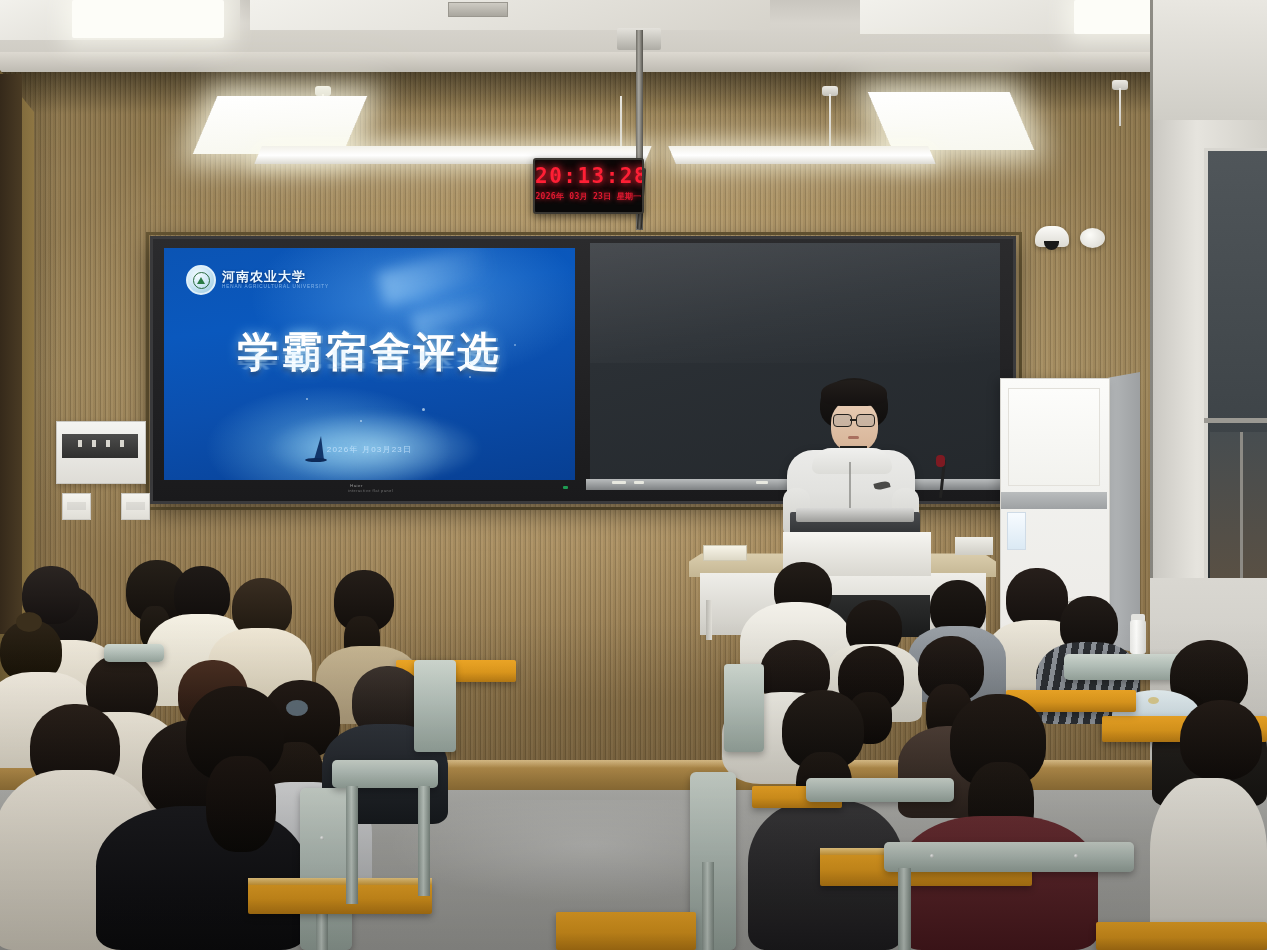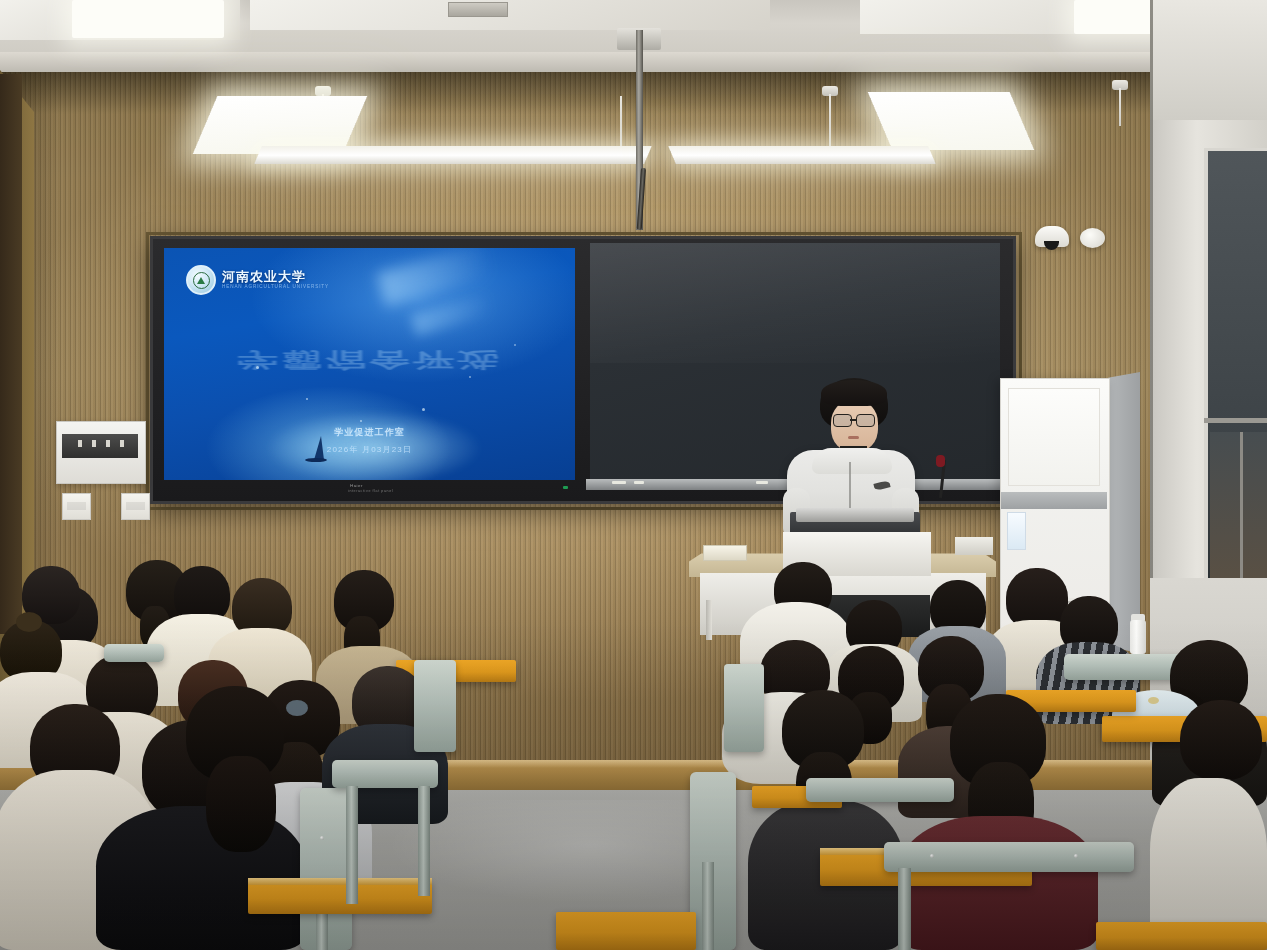--- a/index.html
+++ b/index.html
@@ -336,20 +336,24 @@
   <div class="light-clip" style="left:1112px;top:80px;"></div>
   <div class="light-cable" style="left:1119px;top:88px;height:38px;"></div>
   <div class="lamp">
     <div class="lamp-panel" style="left:880px;top:92px;width:142px;height:58px;transform:skewX(23deg);"></div>
     <div class="lamp-bar" style="left:672px;top:146px;width:260px;height:18px;transform:skewX(23deg);"></div>
   </div>
 
   <div class="clock-mount"></div>
   <div class="clock-pole"></div>
   <div class="mic-boom"></div>
+  <div class="clock">
+    <div class="clock-time">20:13:28</div>
+    <div class="clock-date">2026年 03月 23日 星期一</div>
+  </div>
 
   <div class="board-outer-trim"></div>
   <div class="board-frame"></div>
 
   <div class="screen">
     <div class="scr-glow1"></div>
     <div class="scr-glow2"></div>
     <div class="scr-beam"></div>
 
     <div class="scr-spark" style="left:92px;top:118px;width:3px;height:3px;opacity:.8;"></div>
@@ -364,24 +368,24 @@
         <div class="logo-seal-in">
           <div class="logo-seal-tri"></div>
         </div>
       </div>
       <div>
         <div class="logo-cn">河南农业大学</div>
         <div class="logo-en">HENAN AGRICULTURAL UNIVERSITY</div>
       </div>
     </div>
 
+    <div class="slide-title">学霸宿舍评选</div>
     <div class="slide-title-refl">学霸宿舍评选</div>
     <div class="boat"></div>
     <div class="boat-hull"></div>
-    <div class="slide-sub">学业促进工作室</div>
     <div class="slide-date">2026年 月03月23日</div>
   </div>
 
   <div class="bezel-brand">Haier</div>
   <div class="bezel-brand2">interactive flat panel</div>
   <div class="bezel-led"></div>
 
   <div class="blackboard"></div>
   <div class="bb-sheen"></div>
   <div class="bb-tray"></div>

